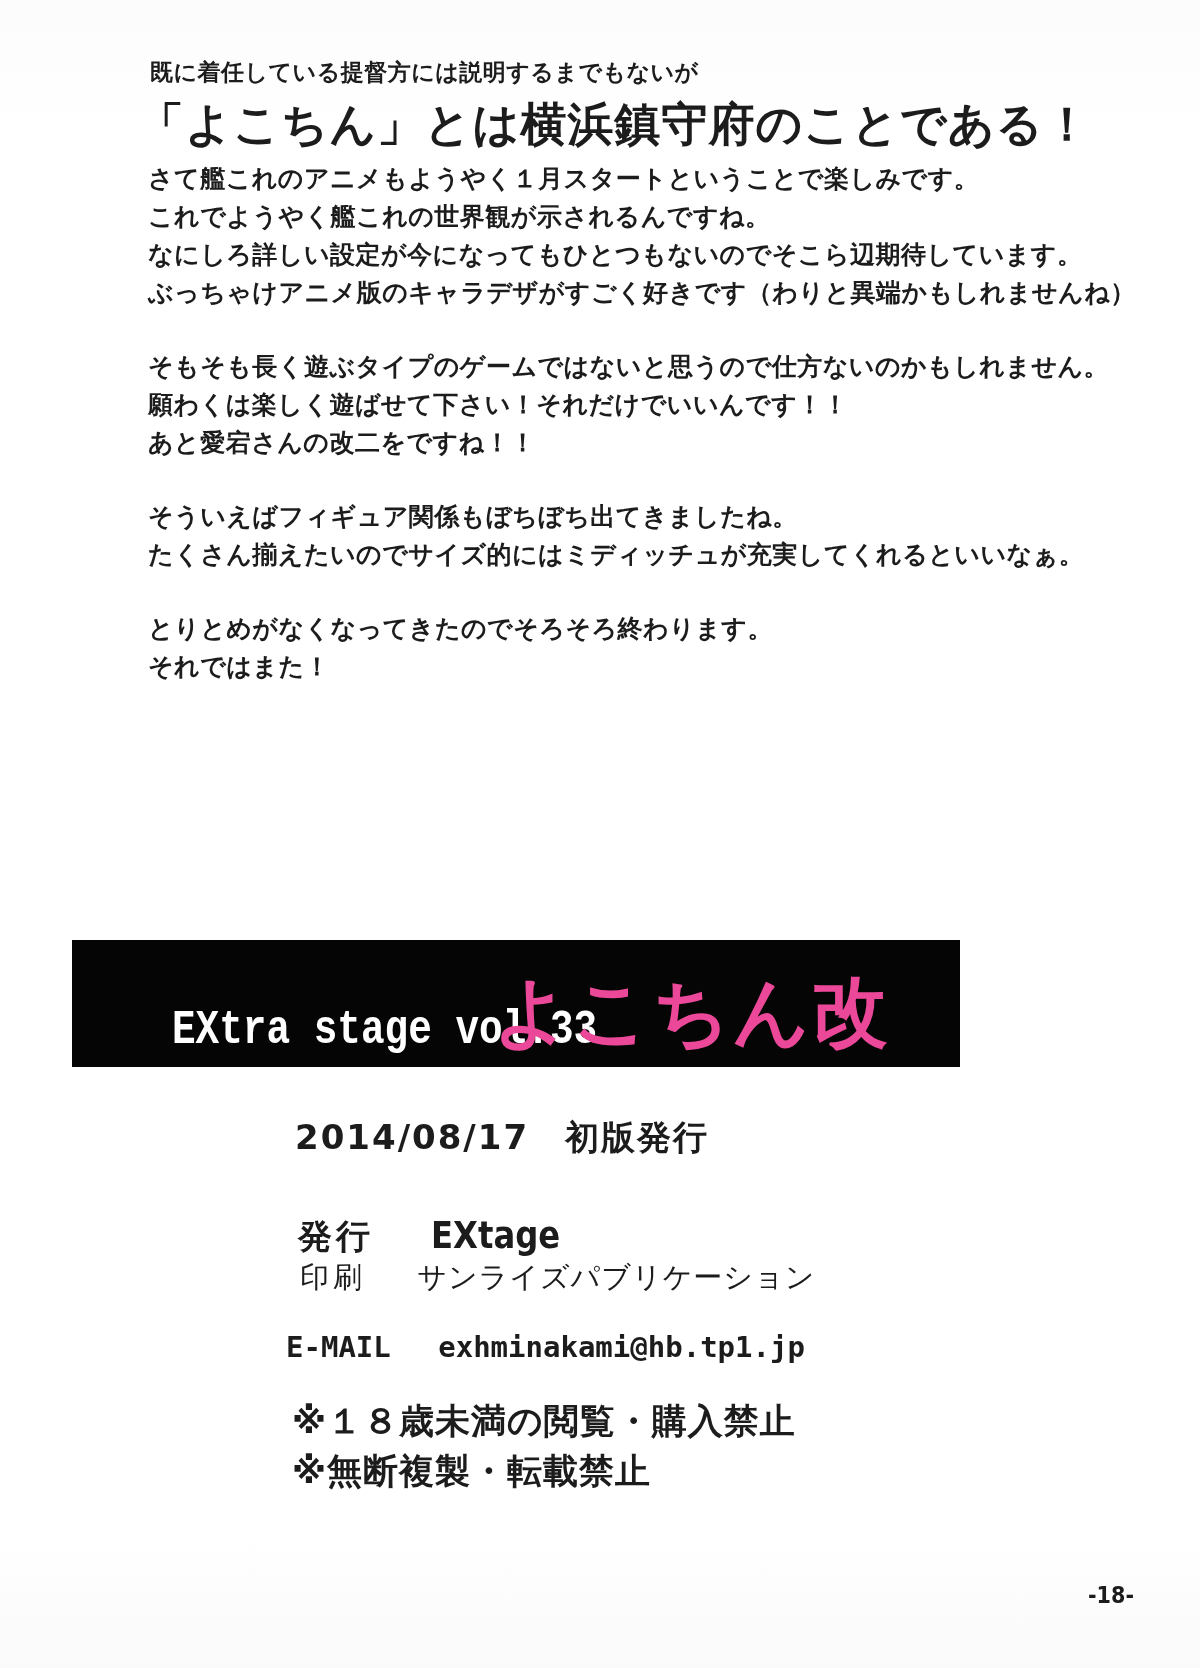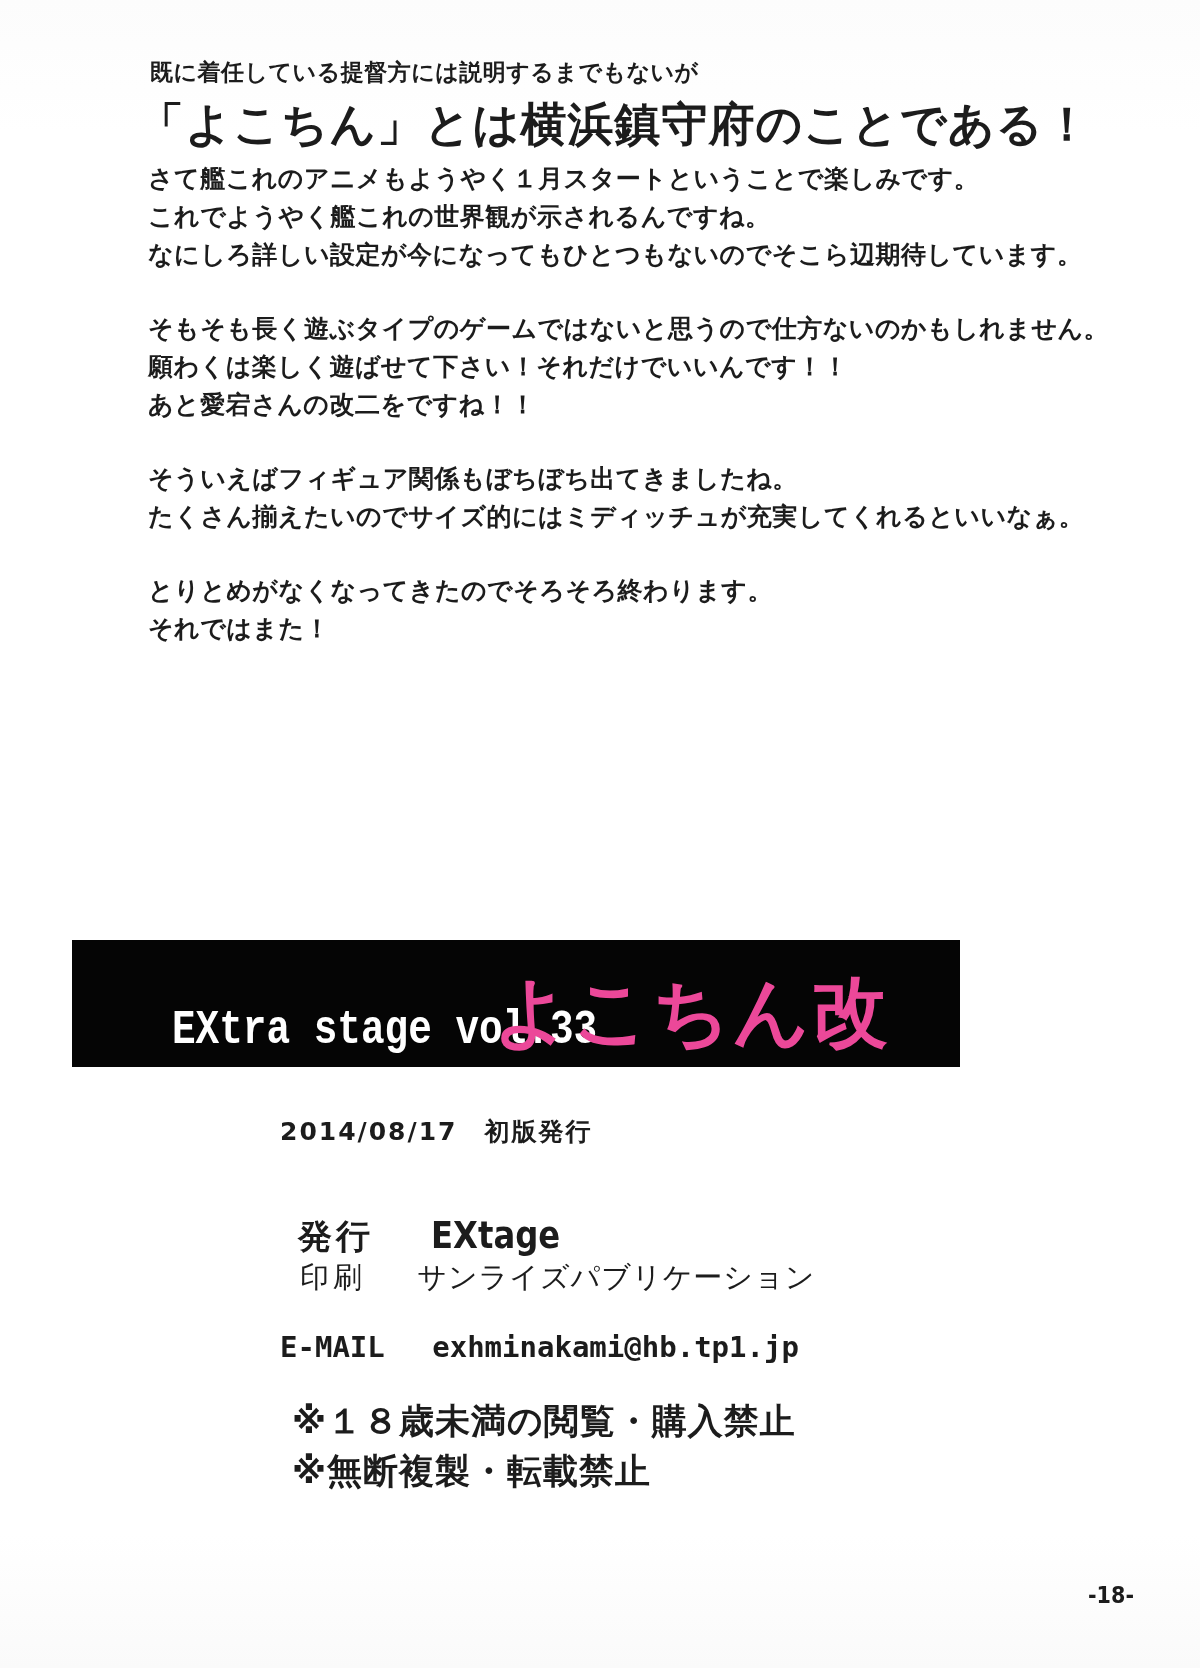--- a/index.html
+++ b/index.html
@@ -78,32 +78,32 @@
     right: 70px;
     bottom: 2px;
     color: #ec4899;
     font-size: 76px;
     font-weight: bold;
     letter-spacing: 2px;
     white-space: nowrap;
   }
   .colophon { position: absolute; left: 0; top: 0; width: 100%; }
   .colophon .row { position: absolute; white-space: nowrap; }
-  .row-date { left: 280px; top: 1115px; font-size: 25px; font-weight: 600; letter-spacing: 2px; }
+  .row-date { left: 295px; top: 1115px; font-size: 34px; font-weight: 600; letter-spacing: 2px; }
   .row-publisher { left: 298px; top: 1213px; }
   .row-publisher .label { font-size: 34px; font-weight: 600; letter-spacing: 4px; }
   .row-publisher .value {
     font-size: 38px; font-weight: bold; margin-left: 52px;
     display: inline-block; transform: scaleX(0.85); transform-origin: left bottom;
     letter-spacing: 0px; vertical-align: baseline;
   }
   .row-printer { left: 300px; top: 1258px; font-size: 29px; font-weight: 400; }
   .row-printer .label { letter-spacing: 4px; }
   .row-printer .value { margin-left: 42px; letter-spacing: 1px; }
-  .row-email { left: 280px; top: 1330px; font-family: "DejaVu Sans Mono", "Liberation Mono", monospace; font-size: 29px; font-weight: 600; }
+  .row-email { left: 286px; top: 1330px; font-family: "DejaVu Sans Mono", "Liberation Mono", monospace; font-size: 29px; font-weight: 600; }
   .row-email .value { margin-left: 30px; }
   .row-notice-1 { left: 292px; top: 1398px; font-size: 35px; font-weight: 600; letter-spacing: 1px; }
   .row-notice-2 { left: 292px; top: 1448px; font-size: 35px; font-weight: 600; letter-spacing: 1px; }
   .page-number {
     position: absolute;
     left: 1088px;
     top: 1582px;
     font-size: 23px;
     font-weight: bold;
     transform: scaleX(0.9);
@@ -118,20 +118,21 @@
 
   <div class="intro-line">既に着任している提督方には説明するまでもないが</div>
 
   <div class="headline">「よこちん」とは横浜鎮守府のことである！</div>
 
   <div class="body-text">
     <div class="para">
       <div class="line">さて艦これのアニメもようやく１月スタートということで楽しみです。</div>
       <div class="line">これでようやく艦これの世界観が示されるんですね。</div>
       <div class="line">なにしろ詳しい設定が今になってもひとつもないのでそこら辺期待しています。</div>
+      <div class="line">ぶっちゃけアニメ版のキャラデザがすごく好きです（わりと異端かもしれませんね）</div>
     </div>
     <div class="para">
       <div class="line">そもそも長く遊ぶタイプのゲームではないと思うので仕方ないのかもしれません。</div>
       <div class="line">願わくは楽しく遊ばせて下さい！それだけでいいんです！！</div>
       <div class="line">あと愛宕さんの改二をですね！！</div>
     </div>
     <div class="para">
       <div class="line">そういえばフィギュア関係もぼちぼち出てきましたね。</div>
       <div class="line">たくさん揃えたいのでサイズ的にはミディッチュが充実してくれるといいなぁ。</div>
     </div>

